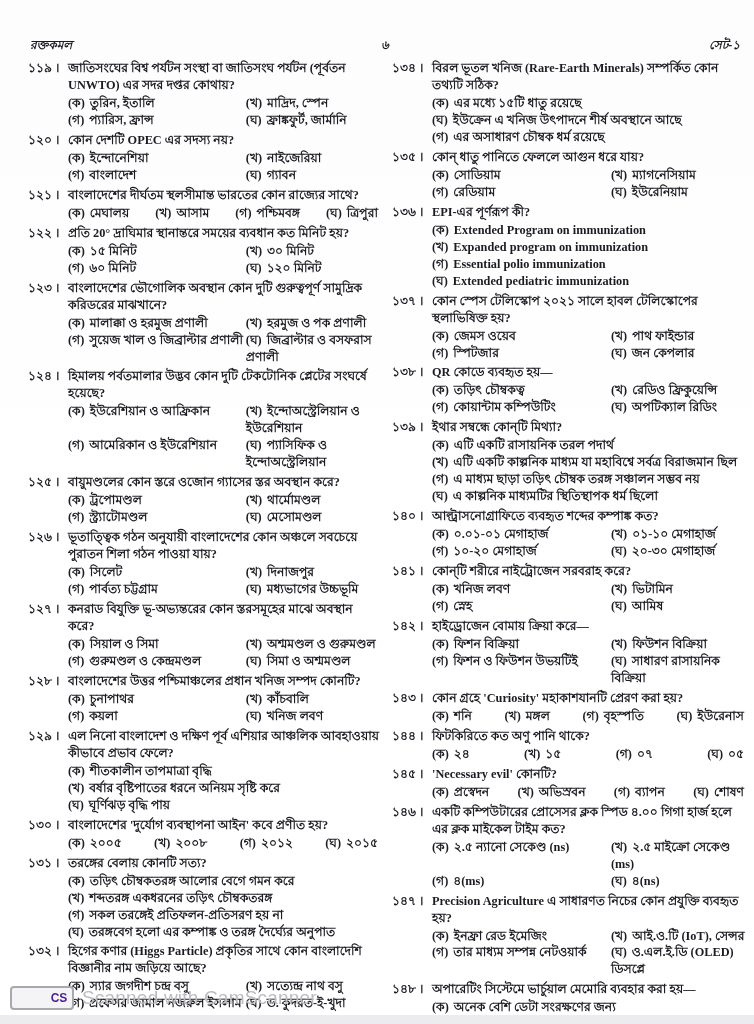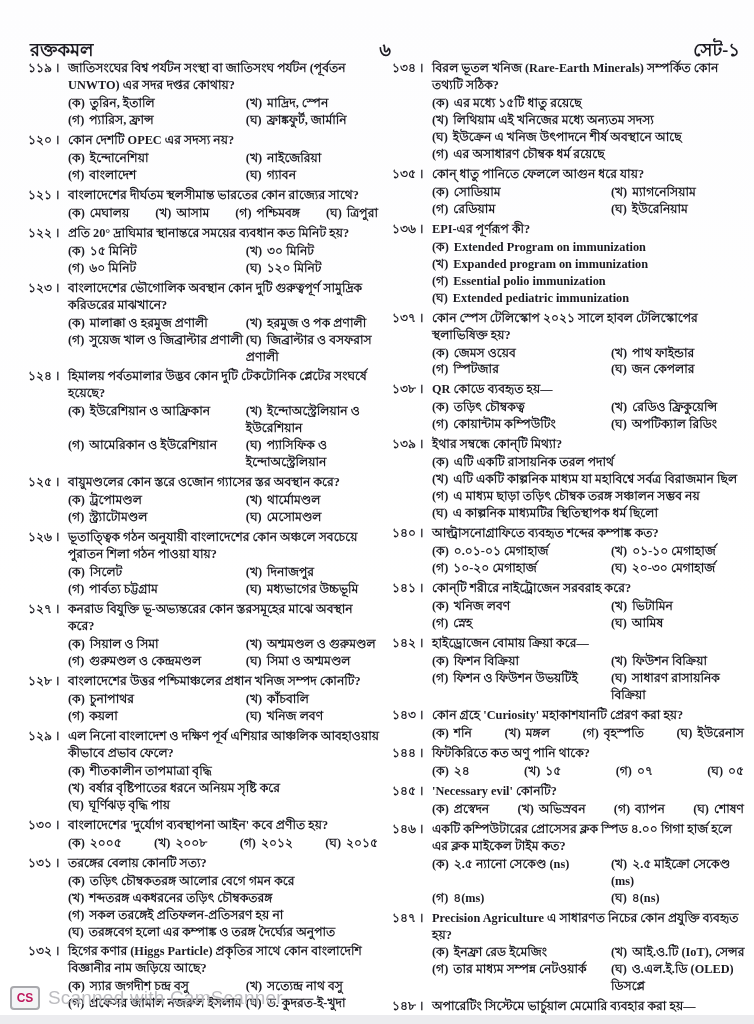--- a/index.html
+++ b/index.html
@@ -6,21 +6,21 @@
   body{
     width:754px;height:1024px;position:relative;overflow:hidden;
     background:#ffffff;
     font-family:"Liberation Serif","DejaVu Sans",serif;
     color:#1c1b22;
   }
   .page{position:absolute;inset:0;background:linear-gradient(180deg,#fdfdfe 0%,#ffffff 60%);}
   .header{
     position:absolute;top:36px;left:30px;right:14px;
     display:flex;justify-content:space-between;align-items:center;
-    font-size:18px;font-weight:700;
+    font-size:12px;font-weight:700;font-style:italic;
   }
   .header .center{position:absolute;left:50%;transform:translateX(-50%);}
   .content{
     position:absolute;top:60px;left:28px;right:6px;bottom:50px;
     display:flex;gap:10px;
   }
   .col{flex:1;display:flex;flex-direction:column;}
   .col.left{max-width:354px;}
   .q{display:flex;margin-bottom:3px;font-size:12.3px;line-height:1.38;font-weight:700;}
   .q-num{flex:0 0 40px;white-space:nowrap;}
@@ -33,21 +33,21 @@
   .opt{white-space:normal;}
   .opt-label{margin-right:5px;}
   .footer{
     position:absolute;left:10px;bottom:14px;
     display:flex;align-items:center;gap:8px;
     font-family:"Liberation Sans","DejaVu Sans",sans-serif;
   }
   .cs-badge{
     display:inline-flex;align-items:center;justify-content:center;
     width:26px;height:20px;border:2px solid #a9a9ad;border-radius:4px;
-    color:#be185d;font-weight:700;font-size:12px;background:#f4f4f6;
+    color:#4c1d95;font-weight:700;font-size:12px;background:#f4f4f6;padding-left:34px;
   }
   .cs-text{color:#bcbcc0;font-size:19px;letter-spacing:.2px;}
   .bottom-strip{position:absolute;left:0;right:0;bottom:0;height:9px;background:#ececef;}
 </style>
 </head>
 <body>
 
 <div class="page">
   <div class="header">
     <span>রক্তকমল</span>
@@ -225,21 +225,20 @@
           </div>
         </div>
       </div>
     <div class="col" id="col-1">
         <div class="q">
           <span class="q-num">১৩৪ ।</span>
           <div class="q-body">
             <div class="q-text">বিরল ভূতল খনিজ (Rare-Earth Minerals) সম্পর্কিত কোন তথ্যটি সঠিক?</div>
             <div class="opts stack">
               <div class="opt"><span class="opt-label">(ক)</span><span>এর মধ্যে ১৫টি ধাতু রয়েছে</span></div>
-              <div class="opt"><span class="opt-label">(খ)</span><span>লিথিয়াম এই খনিজের মধ্যে অন্যতম সদস্য</span></div>
               <div class="opt"><span class="opt-label">(ঘ)</span><span>ইউক্রেন এ খনিজ উৎপাদনে শীর্ষ অবস্থানে আছে</span></div>
               <div class="opt"><span class="opt-label">(গ)</span><span>এর অসাধারণ চৌম্বক ধর্ম রয়েছে</span></div>
             </div>
           </div>
         </div>
         <div class="q">
           <span class="q-num">১৩৫ ।</span>
           <div class="q-body">
             <div class="q-text">কোন্ ধাতু পানিতে ফেললে আগুন ধরে যায়?</div>
             <div class="opts grid2">

